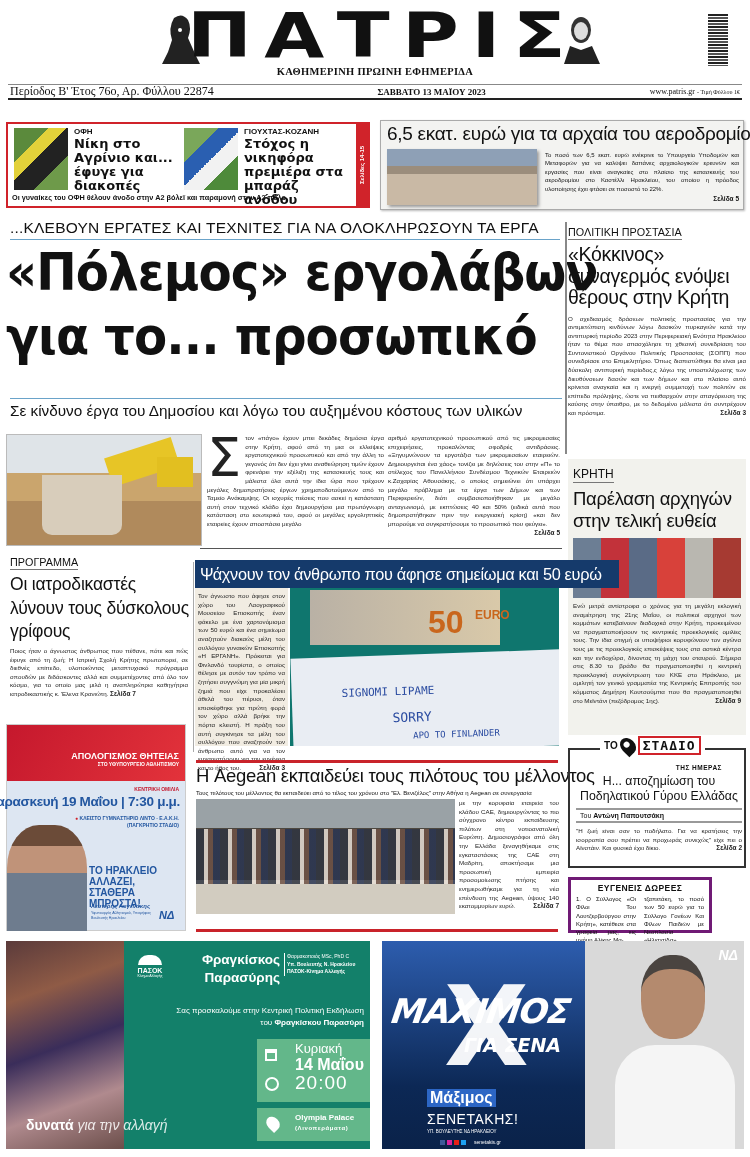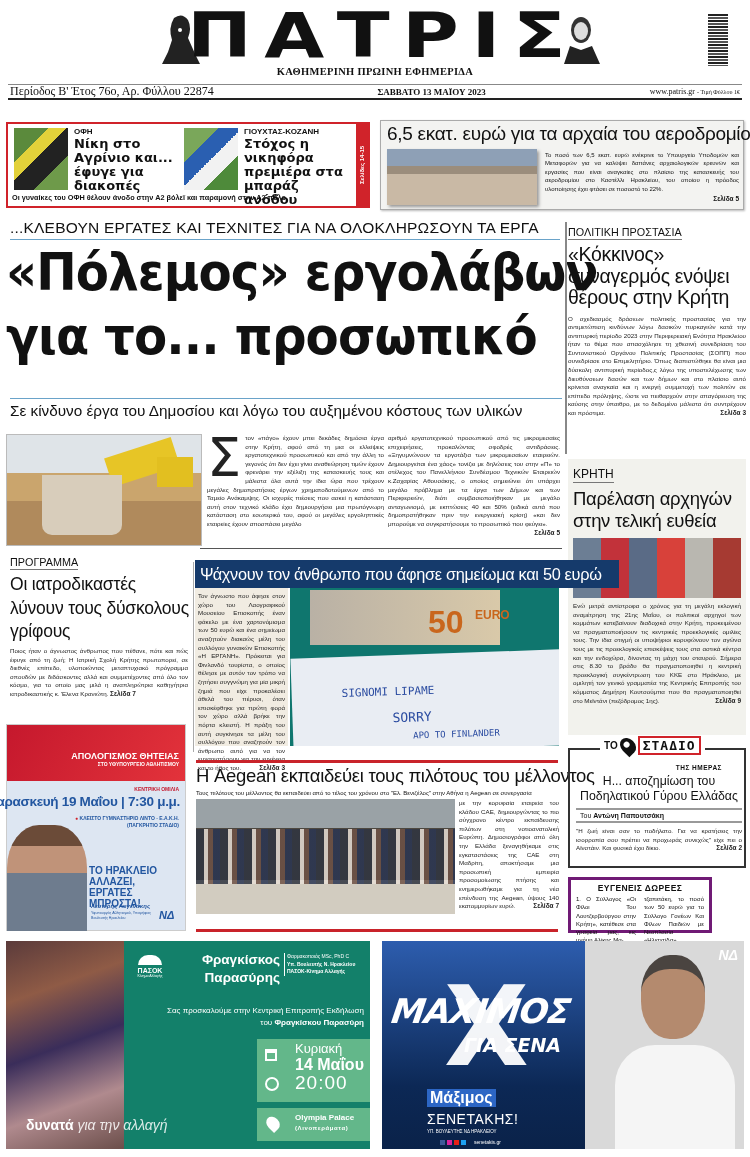--- a/index.html
+++ b/index.html
@@ -268,21 +268,21 @@
   <div class="ad-av-kick">ΚΕΝΤΡΙΚΗ ΟΜΙΛΙΑ</div>
   <div class="ad-av-date">Παρασκευή 19 Μαΐου | 7:30 μ.μ.</div>
   <div class="ad-av-loc">
     <span style="color:#d0232a;">●</span>
     <span>ΚΛΕΙΣΤΟ ΓΥΜΝΑΣΤΗΡΙΟ ΛΙΝΤΟ - Ε.Α.Κ.Η. (ΠΑΓΚΡΗΤΙΟ ΣΤΑΔΙΟ)</span>
   </div>
   <div class="ad-av-person"></div>
   <div class="ad-av-slogan">
     <div>ΤΟ ΗΡΑΚΛΕΙΟ</div>
     <div>ΑΛΛΑΖΕΙ,</div>
-    <div>ΕΡΓΑΤΕΣ</div>
+    <div>ΣΤΑΘΕΡΑ</div>
     <div>ΜΠΡΟΣΤΑ!</div>
   </div>
   <div class="ad-av-name">Λευτέρης Αυγενάκης</div>
   <div class="ad-av-role" style="width:60px;">Υφυπουργός Αθλητισμού, Υποψήφιος Βουλευτής Ηρακλείου</div>
   <div class="nd-logo" style="left:152px; top:184px; font-size:11px;">ΝΔ</div>
 </div>
 
 <div class="abs aegean-rule-top"></div>
 <div class="abs aegean-title">Η Aegean εκπαιδεύει τους πιλότους του μέλλοντος</div>
 <div class="abs aegean-lead">Τους πιλότους του μέλλοντος θα εκπαιδεύει από το τέλος του χρόνου στο "Ελ. Βενιζέλος" στην Αθήνα η Aegean σε συνεργασία</div>
@@ -331,21 +331,21 @@
   <div class="pasok-name">
     <div>Φραγκίσκος</div>
     <div>Παρασύρης</div>
   </div>
   <div class="pasok-role">
     <div>Φαρμακοποιός MSc, PhD C</div>
     <div style="font-weight:bold;">Υπ. Βουλευτής Ν. Ηρακλείου</div>
     <div style="font-weight:bold;">ΠΑΣΟΚ-Κίνημα Αλλαγής</div>
   </div>
   <div class="pasok-invite">
-    <div>Σας προσκαλούμε στην Κεντρική Επιτροπής Εκδήλωση</div>
+    <div>Σας προσκαλούμε στην Κεντρική Πολιτική Εκδήλωση</div>
     <div><span>του</span> <b>Φραγκίσκου Παρασύρη</b></div>
   </div>
   <div class="pasok-when">
     <span style="position:absolute; left:8px; top:10px; width:12px; height:12px; border:2px solid #fff; border-top-width:4px;"></span>
     <span style="position:absolute; left:38px; top:2px; font-size:13px;">Κυριακή</span>
     <span style="position:absolute; left:38px; top:17px; font-size:16px; font-weight:bold;">14 Μαΐου</span>
     <span style="position:absolute; left:8px; top:38px; width:14px; height:14px; border:2px solid #fff; border-radius:50%;"></span>
     <span style="position:absolute; left:38px; top:33px; font-size:19px; letter-spacing:1px;">20:00</span>
   </div>
   <div class="pasok-where">

